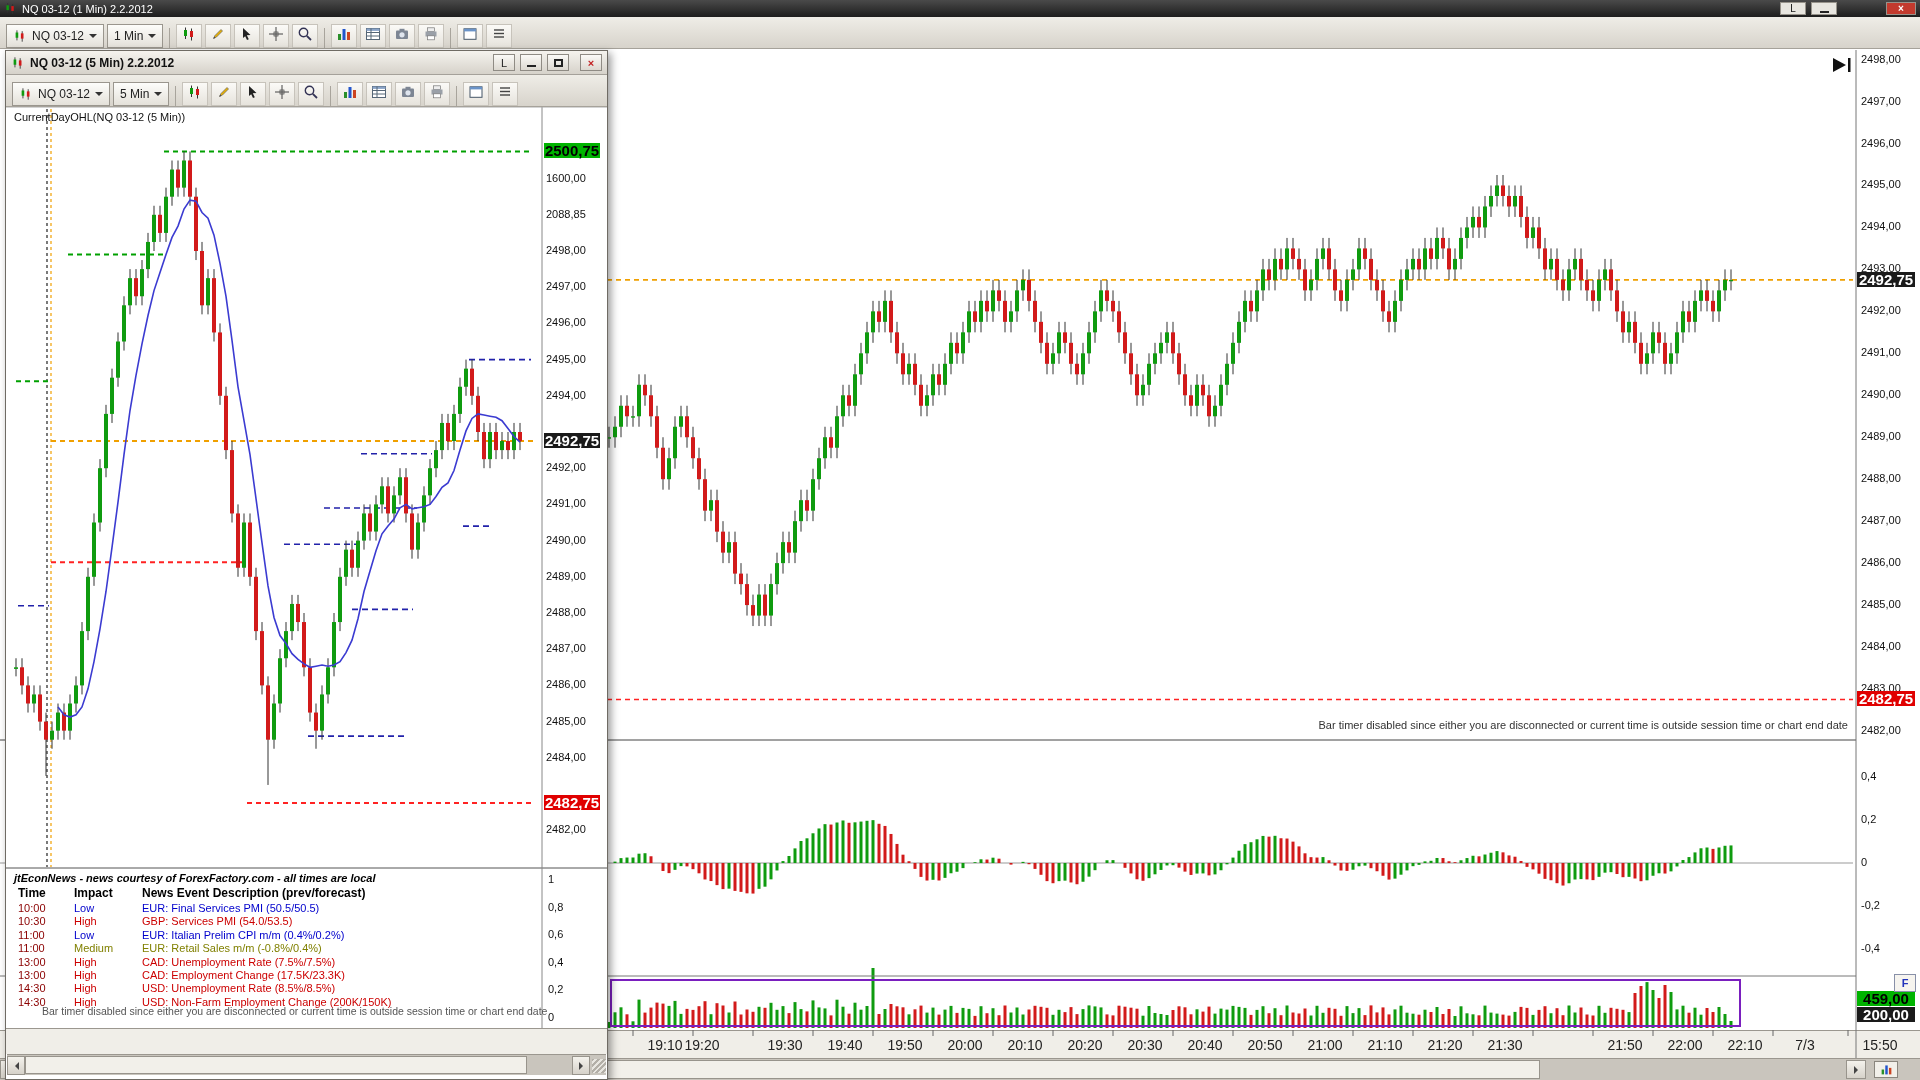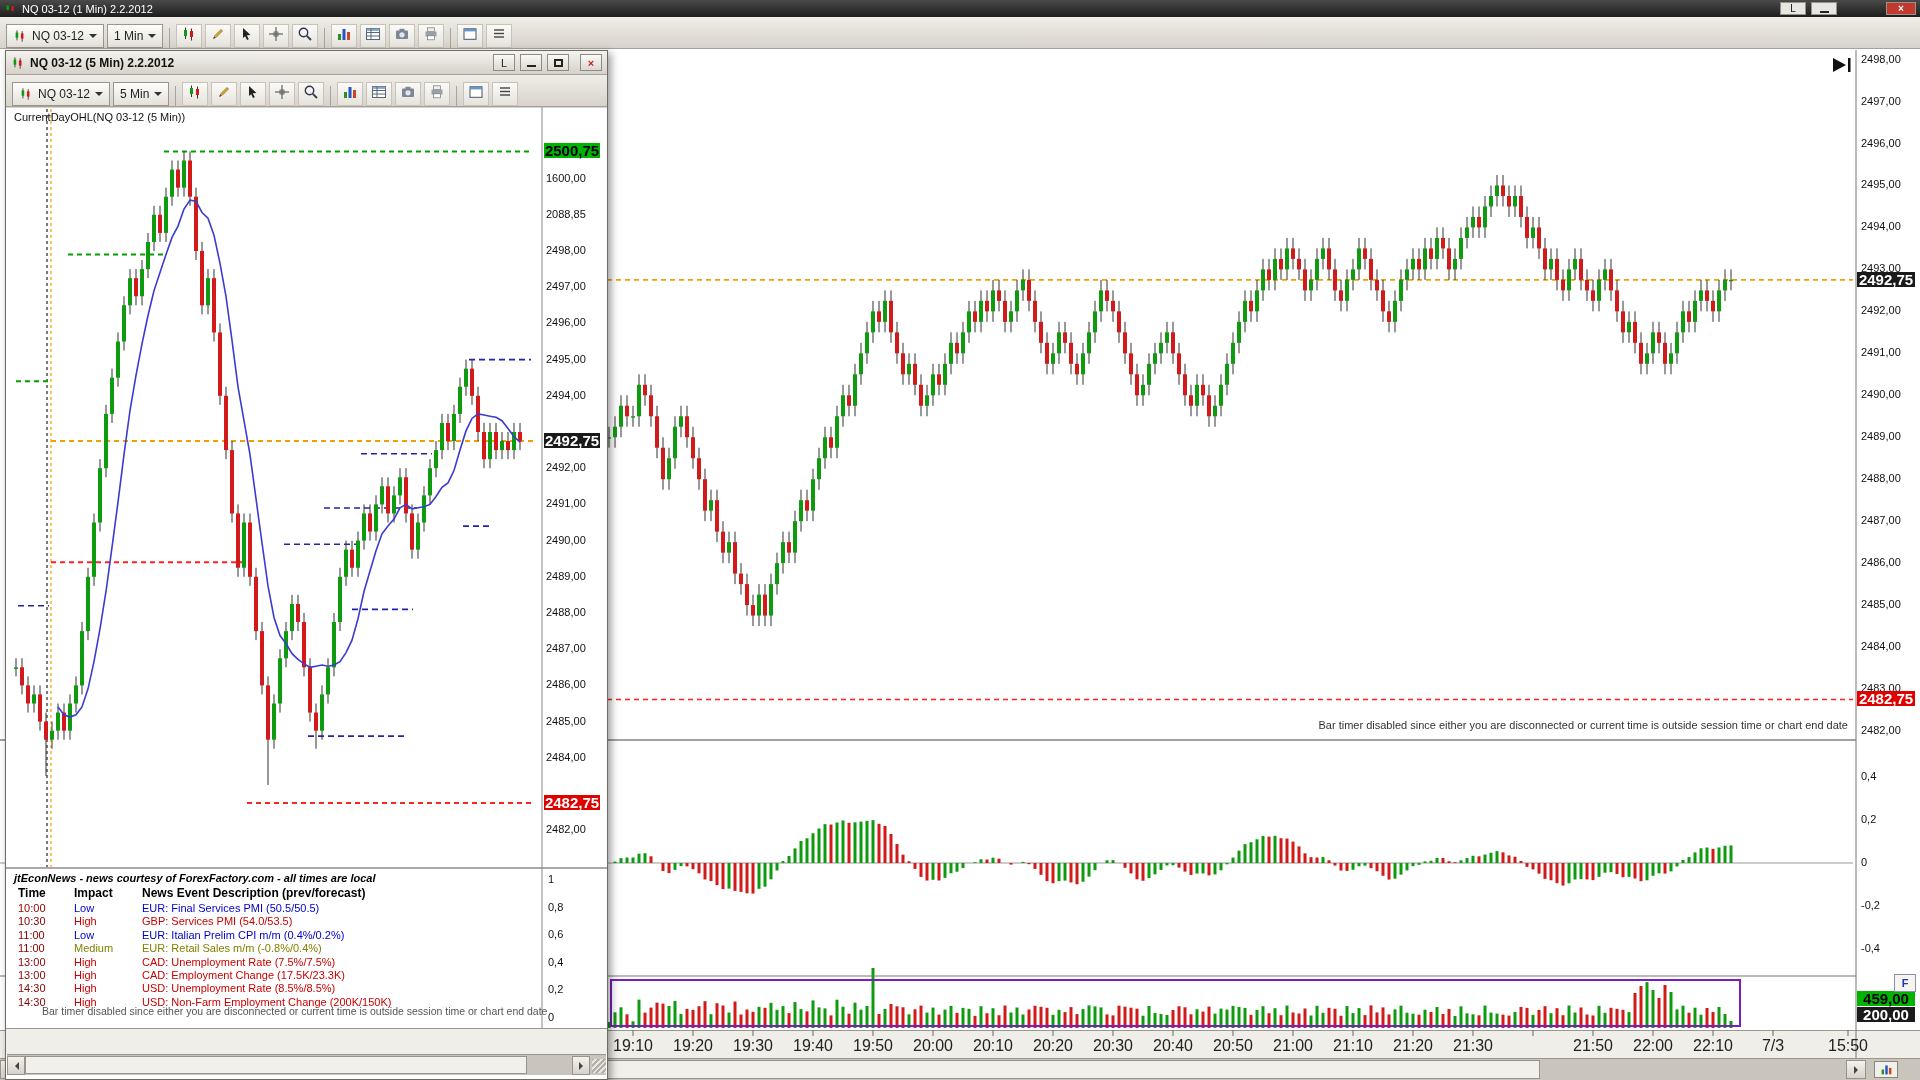--- a/index.html
+++ b/index.html
@@ -29,21 +29,21 @@
   .tb-sep{width:1px;height:20px;background:#a8a49c;margin:0 3px;}
 
   
   #main-chart{position:absolute;left:0;top:0;width:1920px;height:1080px;z-index:1;}
   .main-bg{position:absolute;left:0;top:49px;width:1920px;height:1031px;background:#ffffff;}
   .time-strip{position:absolute;left:0;top:1030px;width:1920px;height:28px;background:#f0eee8;
     border-top:1px solid #9b978f;box-sizing:border-box;}
   #main-inject{position:absolute;left:0;top:0;width:1920px;height:1080px;pointer-events:none;}
   #main-inject svg{position:absolute;left:0;top:0;}
   .axlbl{position:absolute;font-size:11px;color:#111;white-space:nowrap;}
-  .tlbl{position:absolute;font-size:16px;color:#222;transform:translateX(-50%);white-space:nowrap;}
+  .tlbl{position:absolute;font-size:14px;color:#222;transform:translateX(-50%);white-space:nowrap;margin-left:32px;}
   .badge{position:absolute;width:58px;height:15px;font-size:15px;font-weight:bold;
     display:flex;align-items:center;justify-content:center;white-space:nowrap;}
   .bar-timer{position:absolute;white-space:nowrap;}
   .bar-timer.main{left:1150px;top:719px;width:698px;text-align:right;font-size:11px;color:#333;}
   .scroll-strip{position:absolute;background:#c9c5bd;border-top:1px solid #9b978f;box-sizing:border-box;}
   .main-scroll{left:0;top:1058px;width:1920px;height:22px;}
   .sb-btn{position:absolute;top:1px;width:20px;height:19px;background:linear-gradient(#f4f2ec,#d6d2ca);
     border:1px solid #98948c;display:flex;align-items:center;justify-content:center;box-sizing:border-box;}
   .sb-btn.left{left:0;}
   .main-scroll .sb-btn.right{left:1846px;}
@@ -908,21 +908,21 @@
         <div class="axlbl" style="left: 1861px; top: 770.2px;">0,4</div>
         <div class="axlbl" style="left: 1861px; top: 813.1px;">0,2</div>
         <div class="axlbl" style="left: 1861px; top: 856px;">0</div>
         <div class="axlbl" style="left: 1861px; top: 898.9px;">-0,2</div>
         <div class="axlbl" style="left: 1861px; top: 941.8px;">-0,4</div>
         <div class="badge" style="left: 1857px; top: 271.89px; background: rgb(26, 26, 26); color: rgb(255, 255, 255);">2492,75</div>
         <div class="badge" style="left: 1857px; top: 691.49px; background: rgb(224, 0, 0); color: rgb(255, 255, 255);">2482,75</div>
         <div class="badge" style="left: 1857px; top: 991px; background: rgb(0, 179, 0); color: rgb(0, 0, 0);">459,00</div>
         <div class="badge" style="left: 1857px; top: 1007px; background: rgb(26, 26, 26); color: rgb(255, 255, 255);">200,00</div>
         <div class="tlbl" style="left: 633px; top: 1037px;">19:10</div>
-        <div class="tlbl" style="left: 693px; top: 1037px;">19:20</div>
+        <div class="tlbl" style="left: 670px; top: 1037px;">19:20</div>
         <div class="tlbl" style="left: 753px; top: 1037px;">19:30</div>
         <div class="tlbl" style="left: 813px; top: 1037px;">19:40</div>
         <div class="tlbl" style="left: 873px; top: 1037px;">19:50</div>
         <div class="tlbl" style="left: 933px; top: 1037px;">20:00</div>
         <div class="tlbl" style="left: 993px; top: 1037px;">20:10</div>
         <div class="tlbl" style="left: 1053px; top: 1037px;">20:20</div>
         <div class="tlbl" style="left: 1113px; top: 1037px;">20:30</div>
         <div class="tlbl" style="left: 1173px; top: 1037px;">20:40</div>
         <div class="tlbl" style="left: 1233px; top: 1037px;">20:50</div>
         <div class="tlbl" style="left: 1293px; top: 1037px;">21:00</div>

